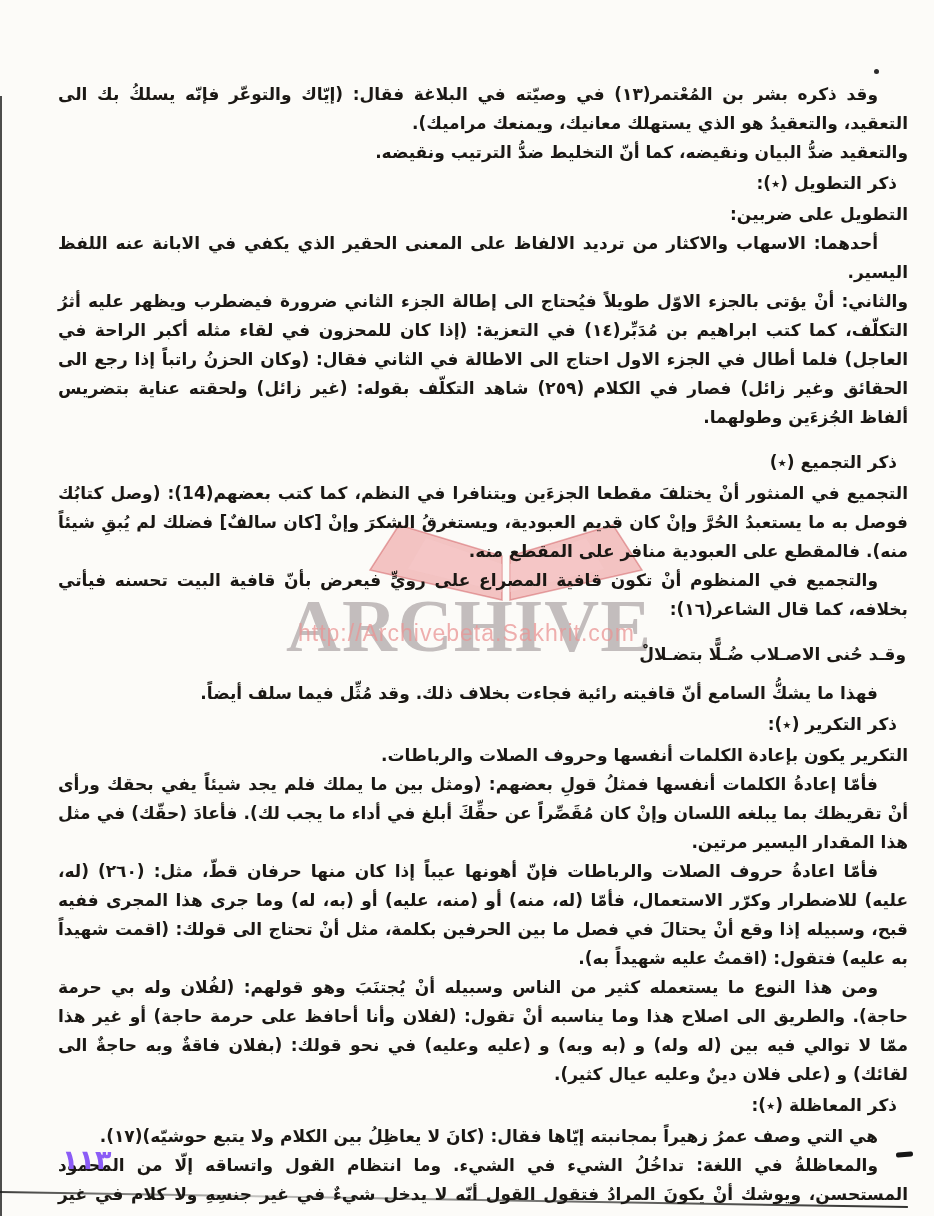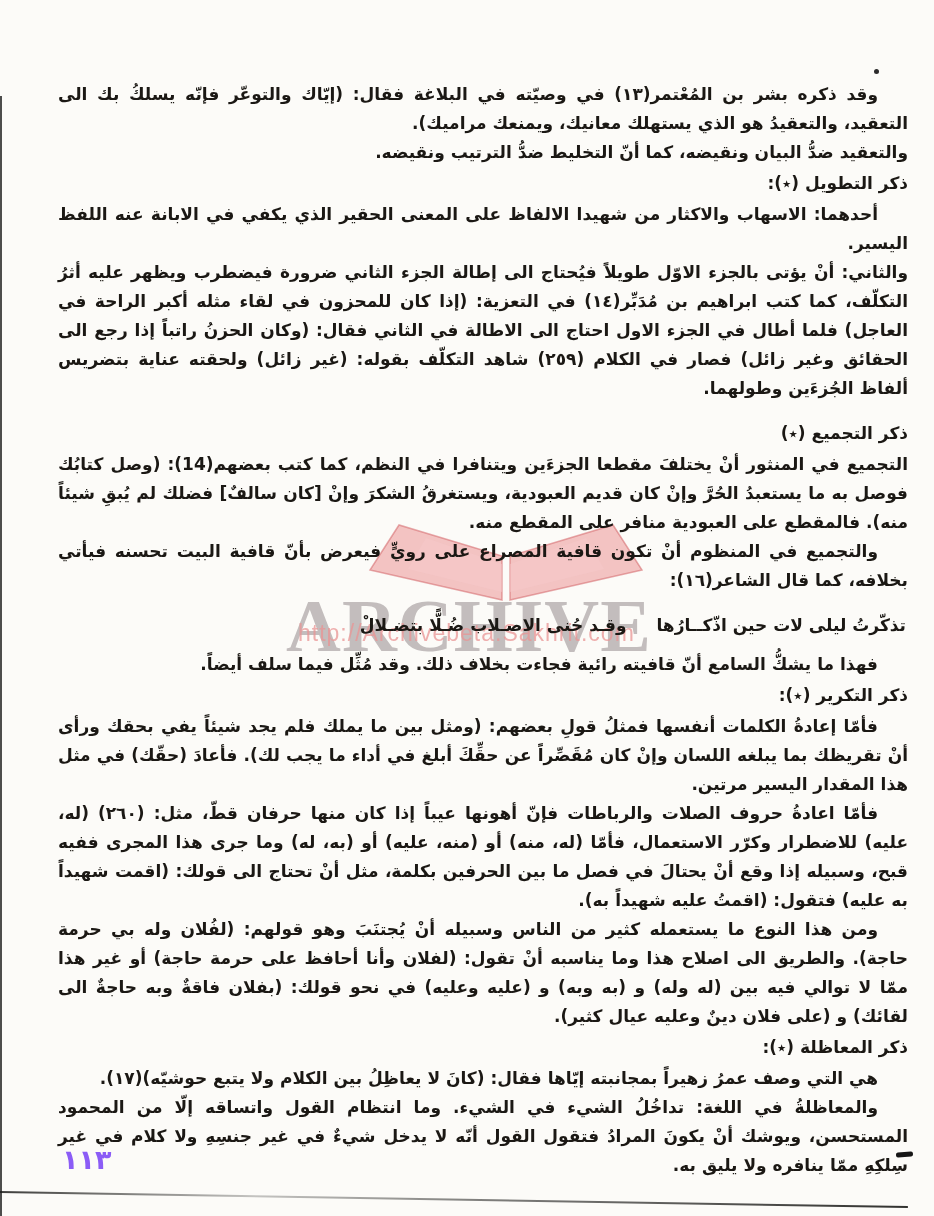--- a/index.html
+++ b/index.html
@@ -9,21 +9,21 @@
     font-family:"DejaVu Sans",sans-serif;
   }
   
   .textcol{
     position:absolute;top:80px;right:26px;width:850px;z-index:2;
     direction:rtl;text-align:justify;
     color:#1b1814;font-size:17px;line-height:29px;font-weight:700;
   }
   .para{text-align:justify;}
   .para.indent{text-indent:30px;}
-  .heading{margin:2px 0;}
+  .heading{margin:2px 11px;}
   .gap-before{margin-top:16px;}
   .verse{display:flex;direction:rtl;margin:16px 0 10px;text-align:right;white-space:nowrap;}
   .verse span{display:inline-block;}
   .verse-1{gap:30px;padding-right:2px;}
   
   .watermark{position:absolute;z-index:1;pointer-events:none;}
   .wm-book{left:356px;top:520px;}
   .wm-title{
     left:286px;top:588px;
     font-family:"Liberation Serif","DejaVu Serif",serif;font-weight:700;
@@ -77,31 +77,32 @@
   </div>
 
   <div class="watermark wm-title">ARCHIVE</div>
 
   <div class="watermark wm-url">http://Archivebeta.Sakhrit.com</div>
 
   <div class="textcol">
       <div class="para indent">وقد ذكره بشر بن المُعْتمر(١٣) في وصيّته في البلاغة فقال: (إيّاك والتوعّر فإنّه يسلكُ بك الى التعقيد، والتعقيدُ هو الذي يستهلك معانيك، ويمنعك مراميك).</div>
       <div class="para">والتعقيد ضدُّ البيان ونقيضه، كما أنّ التخليط ضدُّ الترتيب ونقيضه.</div>
       <div class="heading">ذكر التطويل (٭):</div>
-      <div class="para indent">أحدهما: الاسهاب والاكثار من شهيدا الالفاظ على المعنى الحقير الذي يكفي في الابانة عنه اللفظ اليسير.</div>
+      <div class="para">التطويل على ضربين:</div>
+      <div class="para indent">أحدهما: الاسهاب والاكثار من ترديد الالفاظ على المعنى الحقير الذي يكفي في الابانة عنه اللفظ اليسير.</div>
       <div class="para">والثاني: أنْ يؤتى بالجزء الاوّل طويلاً فيُحتاج الى إطالة الجزء الثاني ضرورة فيضطرب ويظهر عليه أثرُ التكلّف، كما كتب ابراهيم بن مُدَبِّر(١٤) في التعزية: (إذا كان للمحزون في لقاء مثله أكبر الراحة في العاجل) فلما أطال في الجزء الاول احتاج الى الاطالة في الثاني فقال: (وكان الحزنُ راتباً إذا رجع الى الحقائق وغير زائل) فصار في الكلام (٢٥٩) شاهد التكلّف بقوله: (غير زائل) ولحقته عناية بتضريس ألفاظ الجُزءَين وطولهما.</div>
       <div class="heading gap-before">ذكر التجميع (٭)</div>
       <div class="para">التجميع في المنثور أنْ يختلفَ مقطعا الجزءَين ويتنافرا في النظم، كما كتب بعضهم(14): (وصل كتابُك فوصل به ما يستعبدُ الحُرَّ وإنْ كان قديم العبودية، ويستغرقُ الشكرَ وإنْ [كان سالفٌ] فضلك لم يُبقِ شيئاً منه). فالمقطع على العبودية منافر على المقطع منه.</div>
       <div class="para indent">والتجميع في المنظوم أنْ تكون قافية المصراع على رويٍّ فيعرض بأنّ قافية البيت تحسنه فيأتي بخلافه، كما قال الشاعر(١٦):</div>
       <div class="verse verse-1 gap-before">
-        <span>تذكّرتُ ليلى لات حين اذّكــارُها</span>
         <span>وقـد حُنى الاصـلاب ضُـلًّا بتضـلالْ</span>
       </div>
       <div class="para indent">فهذا ما يشكُّ السامع أنّ قافيته رائية فجاءت بخلاف ذلك. وقد مُثِّل فيما سلف أيضاً.</div>
       <div class="heading">ذكر التكرير (٭):</div>
+      <div class="para">التكرير يكون بإعادة الكلمات أنفسها وحروف الصلات والرباطات.</div>
       <div class="para indent">فأمّا إعادةُ الكلمات أنفسها فمثلُ قولِ بعضهم: (ومثل بين ما يملك فلم يجد شيئاً يفي بحقك ورأى أنْ تقريظك بما يبلغه اللسان وإنْ كان مُقَصِّراً عن حقِّكَ أبلغ في أداء ما يجب لك). فأعادَ (حقّك) في مثل هذا المقدار اليسير مرتين.</div>
       <div class="para indent">فأمّا اعادةُ حروف الصلات والرباطات فإنّ أهونها عيباً إذا كان منها حرفان قطّ، مثل: (٢٦٠) (له، عليه) للاضطرار وكرّر الاستعمال، فأمّا (له، منه) أو (منه، عليه) أو (به، له) وما جرى هذا المجرى ففيه قبح، وسبيله إذا وقع أنْ يحتالَ في فصل ما بين الحرفين بكلمة، مثل أنْ تحتاج الى قولك: (اقمت شهيداً به عليه) فتقول: (اقمتُ عليه شهيداً به).</div>
       <div class="para indent">ومن هذا النوع ما يستعمله كثير من الناس وسبيله أنْ يُجتنَبَ وهو قولهم: (لفُلان وله بي حرمة حاجة). والطريق الى اصلاح هذا وما يناسبه أنْ تقول: (لفلان وأنا أحافظ على حرمة حاجة) أو غير هذا ممّا لا توالي فيه بين (له وله) و (به وبه) و (عليه وعليه) في نحو قولك: (بفلان فاقةٌ وبه حاجةٌ الى لقائك) و (على فلان دينٌ وعليه عيال كثير).</div>
       <div class="heading">ذكر المعاظلة (٭):</div>
       <div class="para indent">هي التي وصف عمرُ زهيراً بمجانبته إيّاها فقال: (كانَ لا يعاظِلُ بين الكلام ولا يتبع حوشيّه)(١٧).</div>
       <div class="para indent">والمعاظلةُ في اللغة: تداخُلُ الشيء في الشيء. وما انتظام القول واتساقه إلّا من المحمود المستحسن، ويوشك أنْ يكونَ المرادُ فتقول القول أنّه لا يدخل شيءٌ في غير جنسِهِ ولا كلام في غير سِلكِهِ ممّا ينافره ولا يليق به.</div>
     </div>
 
   <div class="page-number">١١٣</div>
 

